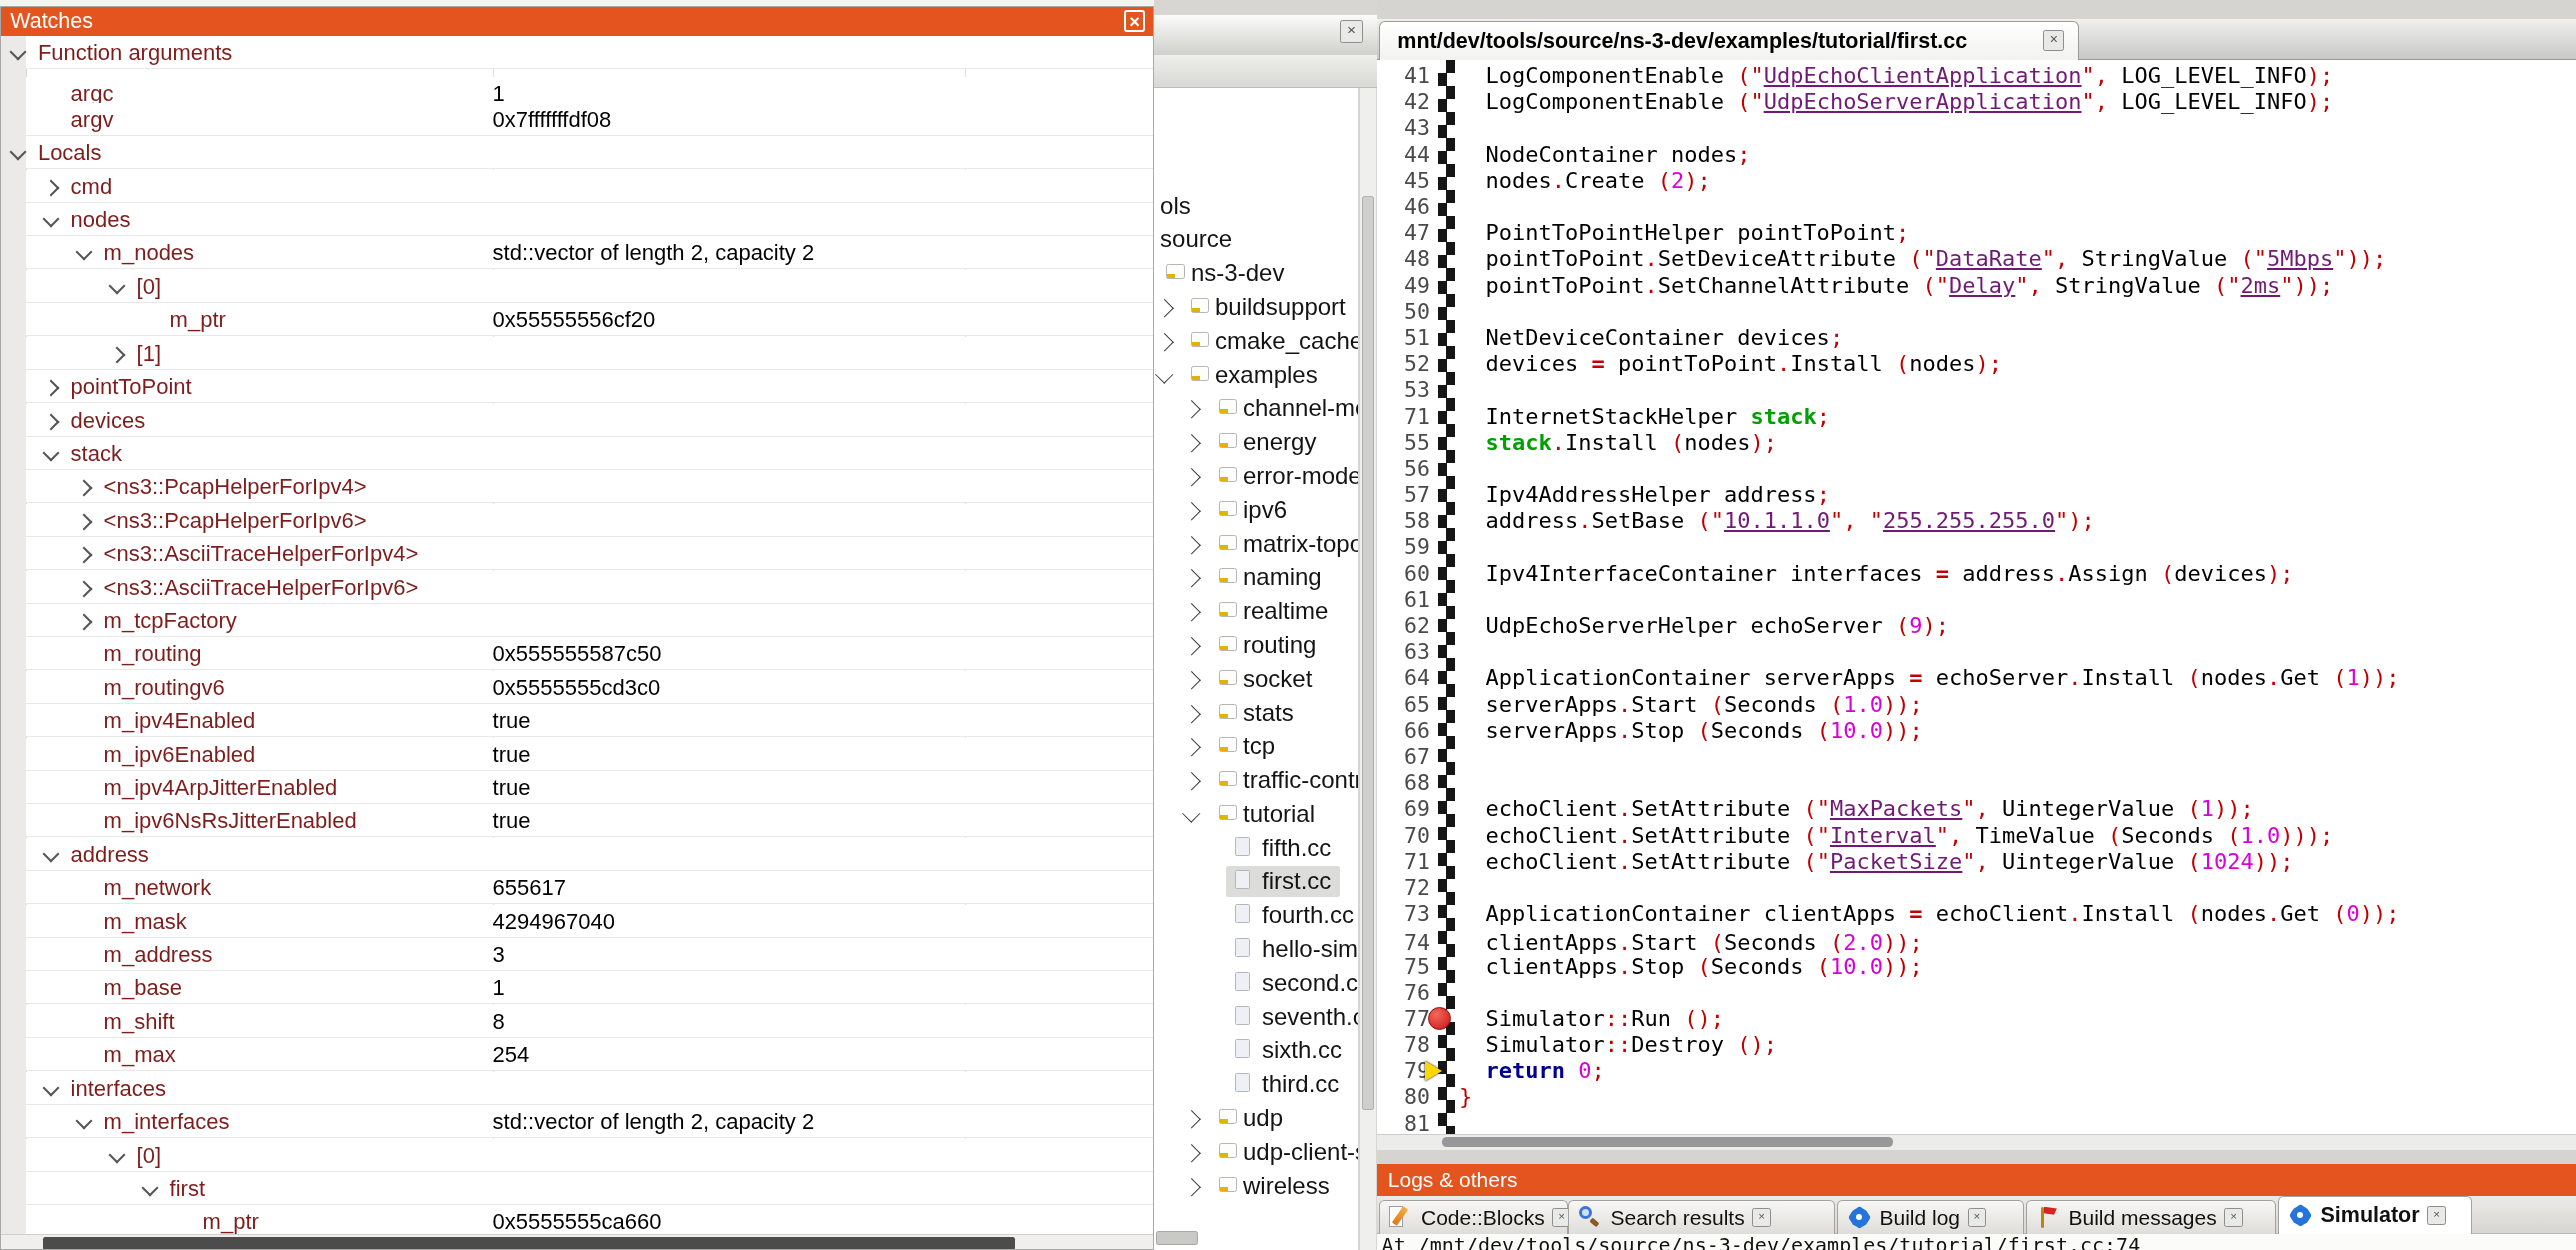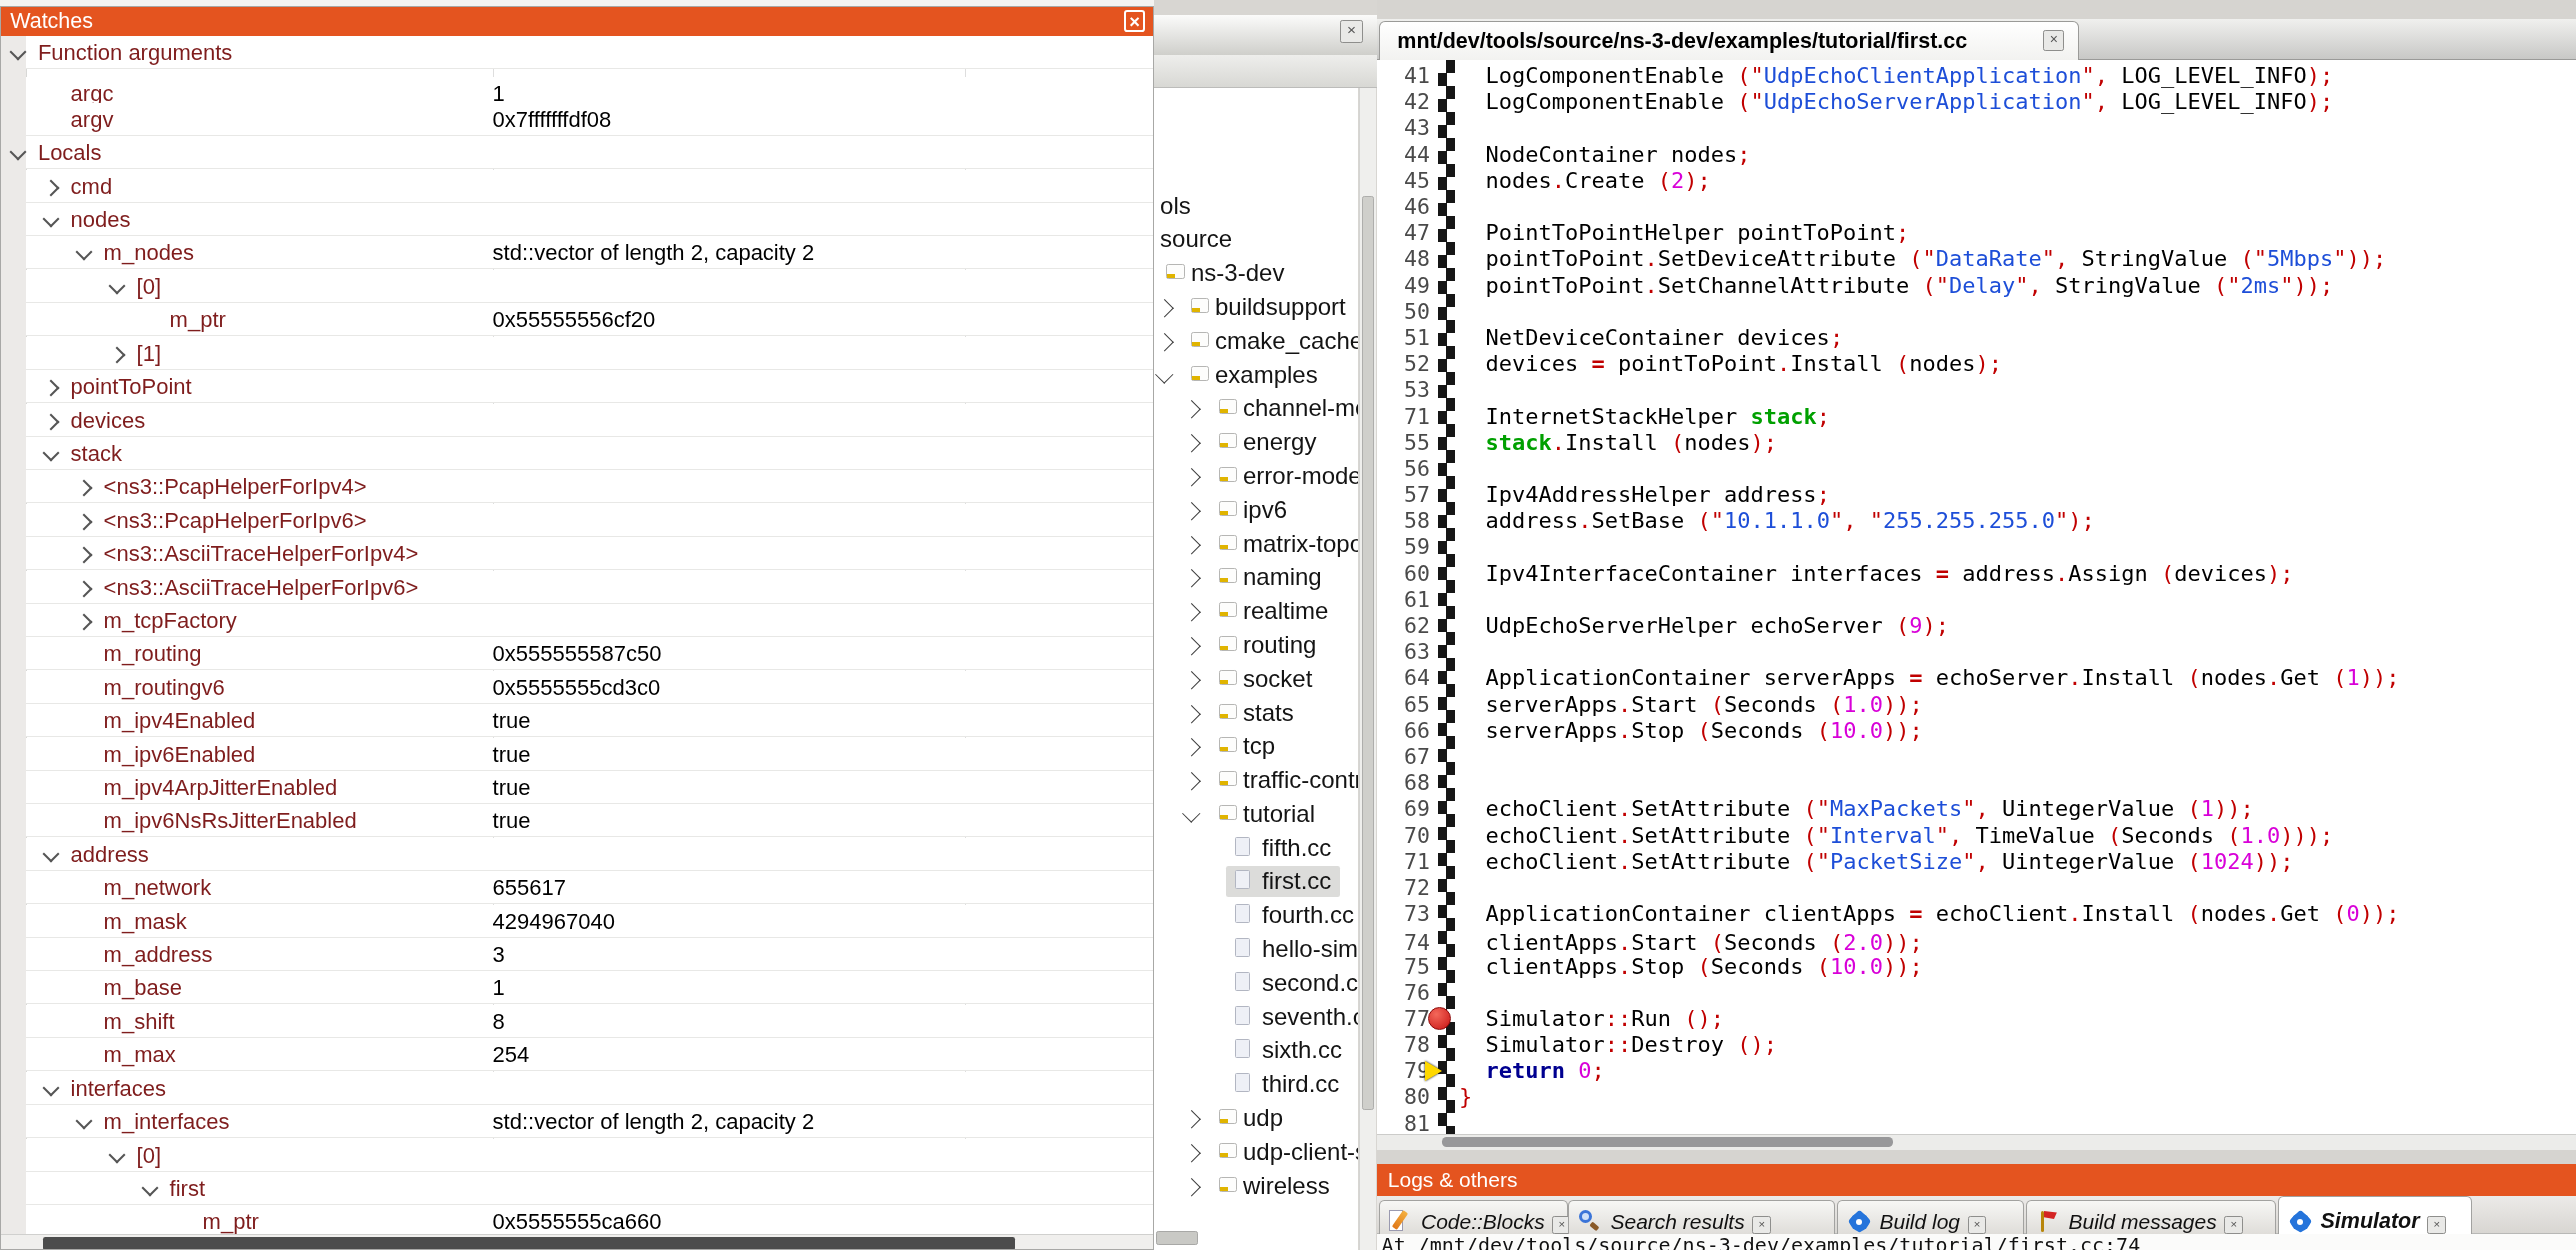--- a/index.html
+++ b/index.html
@@ -59,36 +59,36 @@
   #code-area{position:absolute;left:0;top:60px;width:100%;height:1074px;background:#fff;overflow:hidden;}
   #fold-strip{position:absolute;left:61px;top:0;width:17px;height:100%;
     background-color:#fff;
     background-image:conic-gradient(#161616 0deg 90deg,#ffffff 90deg 180deg,#161616 180deg 270deg,#ffffff 270deg 360deg);
     background-size:17px 26px;}
   .codeline{position:absolute;left:0;width:100%;height:26px;}
   .lnum{position:absolute;left:0;top:0;width:53px;text-align:right;font-family:"DejaVu Sans Mono",monospace;
     font-size:21.5px;line-height:26px;color:#4a4a4a;cursor:pointer;}
   .ltext{position:absolute;left:82px;top:0;font-family:"DejaVu Sans Mono",monospace;font-size:22px;line-height:26px;white-space:pre;}
   .c-p{color:#000;} .c-r{color:#c00000;} .c-rb{color:#c00000;font-weight:bold;}
-  .c-s{color:#1d4ed8;} .c-n{color:#d800d8;} .c-k{color:#000090;font-weight:bold;} .c-g{color:#00a000;font-weight:bold;}
+  .c-s{color:#701a75;text-decoration:underline;} .c-n{color:#d800d8;} .c-k{color:#000090;font-weight:bold;} .c-g{color:#00a000;font-weight:bold;}
   #bp{position:absolute;width:23px;height:23px;border-radius:50%;
     background:radial-gradient(circle at 35% 30%,#f4685a,#c81414);border:0.8px solid #8c0808;box-sizing:border-box;cursor:pointer;}
   #cur-arrow{position:absolute;width:0;height:0;border-top:10.8px solid transparent;border-bottom:10.8px solid transparent;
     border-left:17.7px solid #ffd800;filter:drop-shadow(0 0 1.2px #000);}
   #e-hscroll{position:absolute;left:0;top:1134px;width:100%;height:14.6px;background:#ececea;border-top:0.8px solid #ccccca;}
   #e-hthumb{position:absolute;left:65px;top:2.3px;width:451px;height:10px;background:#98989a;border-radius:4.6px;}
 
   
   #logs-head{position:absolute;left:0;top:1164px;width:100%;height:31.5px;background:#e4541f;color:#fff;
     font-size:21px;line-height:31.5px;padding-left:10.8px;box-sizing:border-box;}
   #logs-tabsrow{position:absolute;left:0;top:1196px;width:100%;height:38px;background:linear-gradient(#eceae8,#d8d6d2);
     border-bottom:0.8px solid #b8b8b6;box-sizing:border-box;}
   .ltab{position:absolute;top:1200px;height:34px;background:linear-gradient(#f7f7f5,#dfddd9);
     border:0.8px solid #a2a2a0;border-bottom:none;border-radius:5.4px 5.4px 0 0;box-sizing:border-box;
-    display:flex;align-items:flex-end;padding:0 7.7px 0 9.2px;cursor:pointer;font-style:italic;}
+    display:flex;align-items:center;padding:0 7.7px 0 9.2px;cursor:pointer;}
   .ltab .tlbl{font-size:21px;color:#111;white-space:nowrap;margin-right:7.7px;}
   .ltab.active{top:1196px;height:38px;background:#fff;}
   .ltab.active .tlbl{font-weight:bold;font-size:21.5px;}
   .ltab .xbox{width:18.4px;height:18.4px;font-size:11.5px;line-height:14px;flex:none;}
   #logs-status{position:absolute;left:0;top:1234px;width:100%;height:16px;background:#fbfbfa;}
   #logs-status span{position:absolute;left:4.6px;top:-1.5px;font-family:"DejaVu Sans Mono",monospace;font-size:20px;color:#111;white-space:pre;}
 
   
   .ic{display:inline-block;position:relative;width:24.6px;height:24.6px;margin-right:7.7px;flex:none;}
   .ic-pencil::before{content:"";position:absolute;left:0.8px;top:0.8px;width:14px;height:21px;background:#fff;border:1.5px solid #9a9ab0;box-sizing:border-box;}

